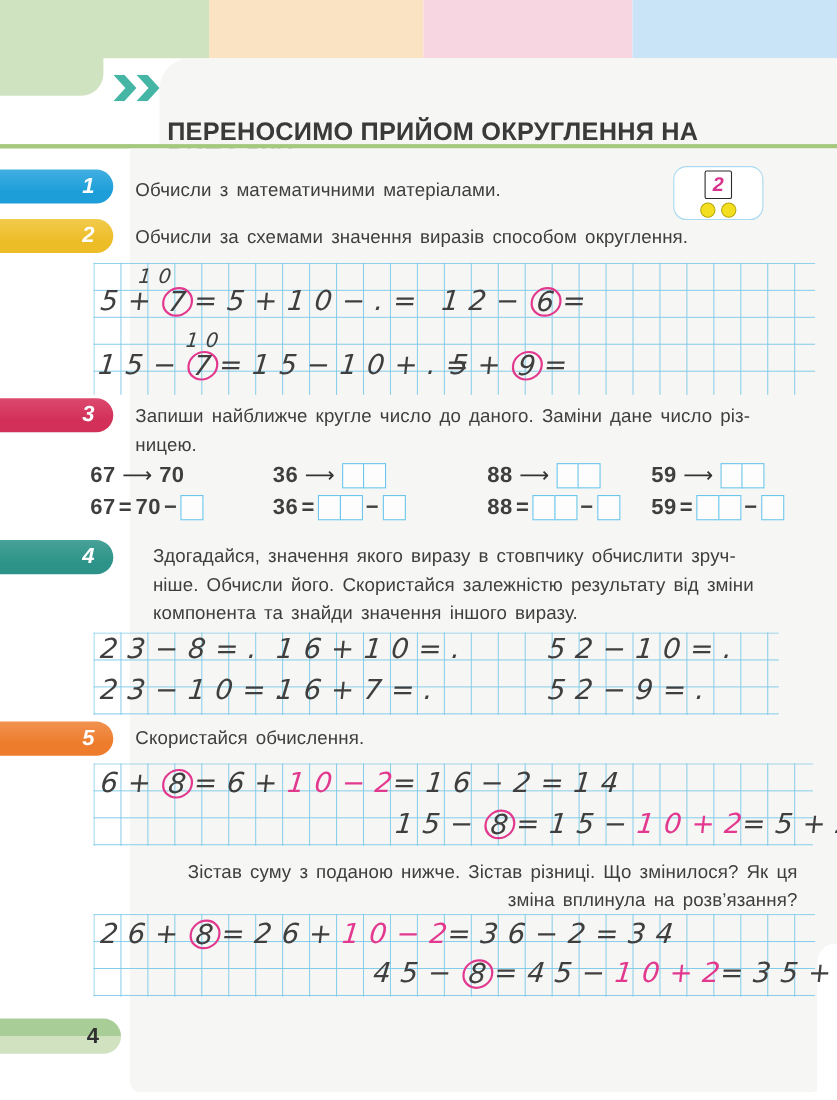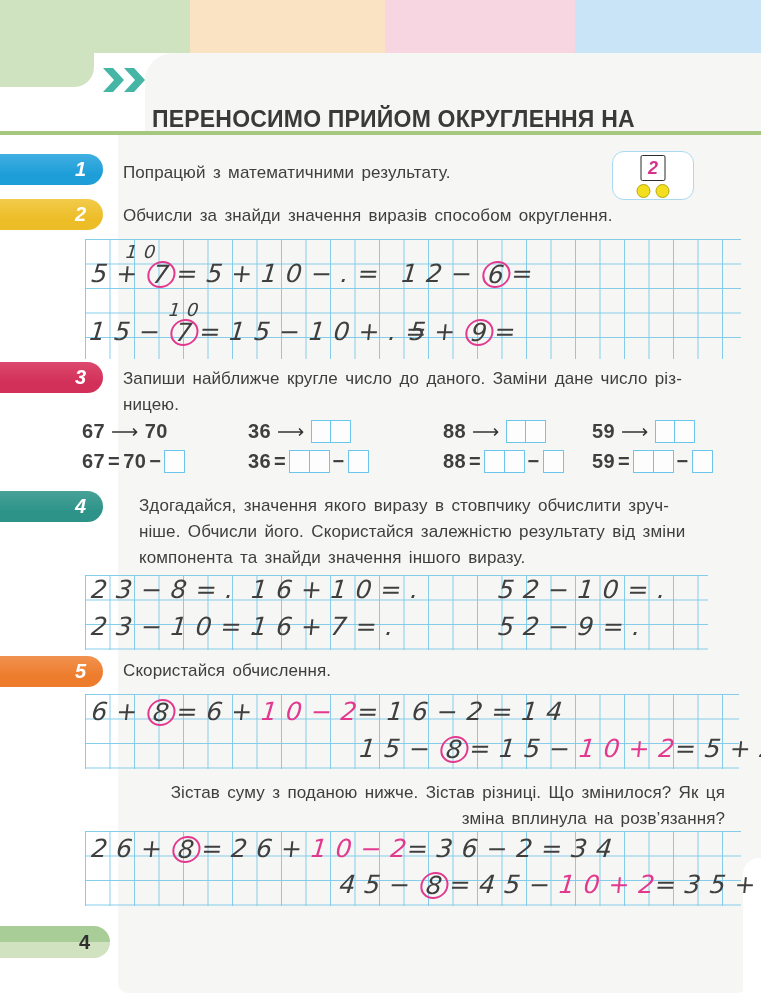--- a/index.html
+++ b/index.html
@@ -111,22 +111,22 @@
 
 <div class="main-card"></div>
 <div class="corner-notch"></div>
 
 <div class="tab tab1"><span>1</span></div>
 <div class="tab tab2"><span>2</span></div>
 <div class="tab tab3"><span>3</span></div>
 <div class="tab tab4"><span>4</span></div>
 <div class="tab tab5"><span>5</span></div>
 
-<div class="task-text tt1">Попрацюй з математичними результату.</div>
-<div class="task-text tt2">Обчисли за знайди значення виразів способом округлення.</div>
+<div class="task-text tt1">Обчисли з математичними матеріалами.</div>
+<div class="task-text tt2">Обчисли за схемами значення виразів способом округлення.</div>
 <div class="task-text tt3">Запиши найближче кругле число до даного. Заміни дане число різ-
 ницею.</div>
 <div class="task-text tt4">Здогадайся, значення якого виразу в стовпчику обчислити зруч-
 ніше. Обчисли його. Скористайся залежністю результату від зміни
 компонента та знайди значення іншого виразу.</div>
 <div class="task-text tt5">Скористайся обчислення.</div>
 <div class="task-text tt6">Зістав суму з поданою нижче. Зістав різниці. Що змінилося? Як ця
 зміна вплинула на розв’язання?</div>
 
 <div class="icon-card">

